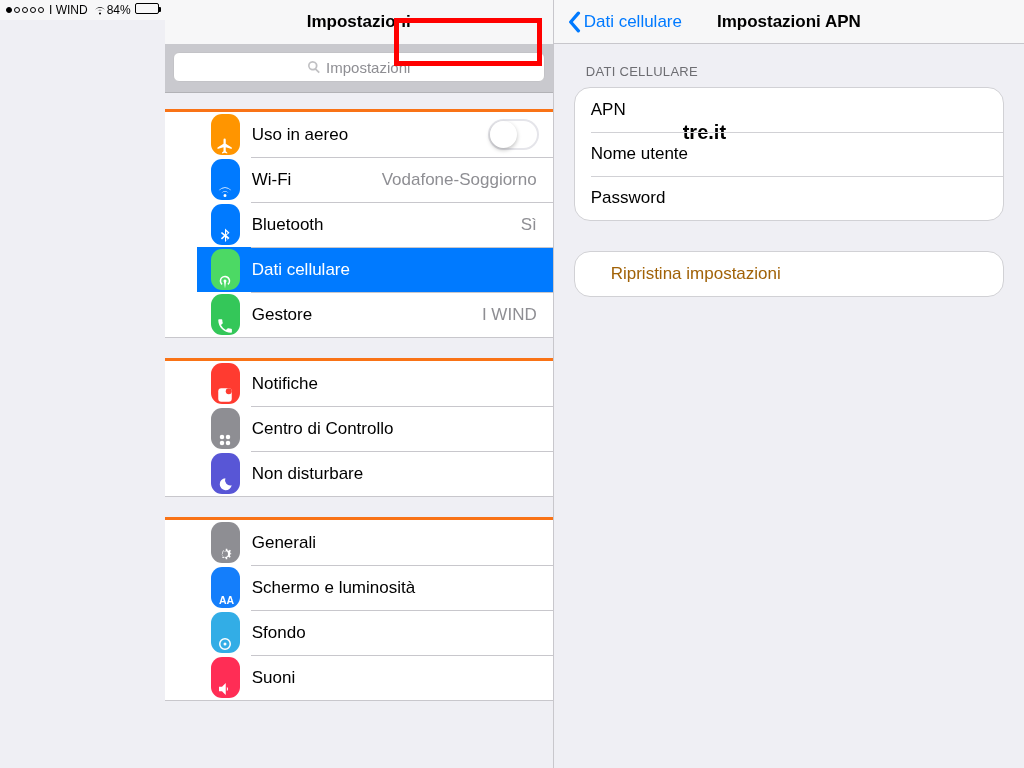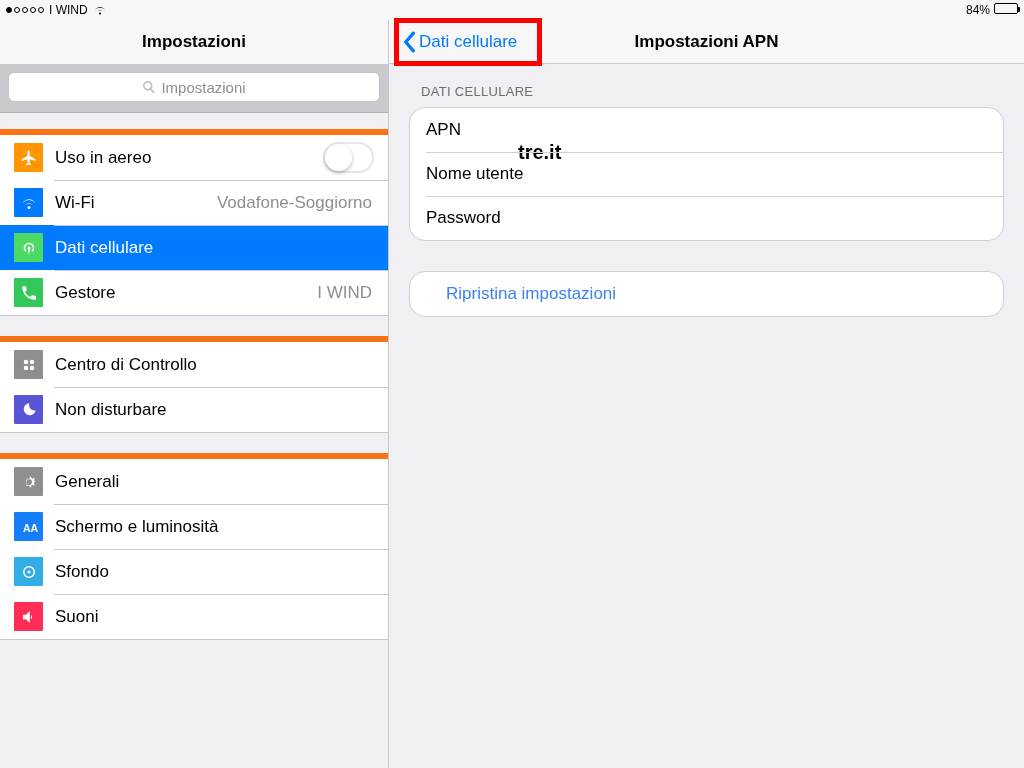--- a/index.html
+++ b/index.html
@@ -1,17 +1,17 @@
 <!DOCTYPE html>
 <html><head>
 <meta charset="utf-8">
 <style>
   * { margin:0; padding:0; box-sizing:border-box; -webkit-font-smoothing:antialiased; }
   html,body { width:1024px; height:768px; font-family:-apple-system, "Helvetica Neue", Helvetica, Arial, sans-serif; background:#efeff4; color:#000; overflow:hidden; }
-  .root { display:flex; flex-direction:column; width:100%; height:100%; }
+  .root { display:flex; flex-direction:row; width:100%; height:100%; }
 
   
   .statusbar { height:20px; background:#f7f7f8; display:flex; align-items:center; font-size:12px; padding:0 6px; position:relative; }
   .statusbar .left { display:flex; align-items:center; gap:5px; }
   .statusbar .center { position:absolute; left:0; right:0; text-align:center; font-weight:600; pointer-events:none; }
   .statusbar .right { margin-left:auto; display:flex; align-items:flex-start; gap:4px; font-weight:500;}
   .sigdots { display:flex; gap:2px; }
   .sigdots span { width:6px; height:6px; border-radius:50%; border:1px solid #000; display:inline-block; }
   .sigdots span.fill { background:#000; }
   .wifi { width:14px; height:10px; }
@@ -32,25 +32,25 @@
   .navbar .back { position:absolute; left:4px; top:0; bottom:0; display:flex; align-items:center; color:#007aff; font-size:17px; padding:0 8px; gap:2px; }
   .navbar .back .chev { width:16px; height:22px; }
   .highlight-box { position:absolute; left:394px; top:18px; width:148px; height:48px; border:5px solid #ff0000; pointer-events:none; z-index:5; }
 
   
   .searchwrap { padding:8px 8px 10px 8px; background:#c9c9ce; border-bottom:1px solid #b2b2b6; }
   .searchfield { height:30px; background:#fff; border:1px solid #c3c3c7; border-radius:6px; display:flex; align-items:center; justify-content:center; gap:5px; color:#8e8e93; font-size:15px; }
   .searchfield svg { width:14px; height:14px; opacity:0.55; }
 
   
-  .group { margin-top:20px; background:#fff; border-top:6px solid #f97316; border-bottom:1px solid #c8c7cc; }
+  .group { margin-top:20px; background:#fff; border-top:3px solid #f97316; border-bottom:1px solid #c8c7cc;padding-left:32px; }
   .group.first { margin-top:16px; }
   .row { display:flex; align-items:center; height:45px; padding-left:14px; position:relative; }
   .row + .row::before { content:""; position:absolute; left:54px; right:0; top:0; height:1px; background:#c8c7cc; }
-  .row .icon { width:29px; height:29px; border-radius:1px; display:flex; align-items:center; justify-content:center; flex:0 0 29px; margin-right:12px; }
+  .row .icon { width:29px; height:41px; border-radius:11px; display:flex; align-items:flex-end; justify-content:center; flex:0 0 29px; margin-right:12px; }
   .row .icon svg { width:18px; height:18px; fill:#fff; }
   .row .label { font-size:17px; flex:0 0 auto; }
   .row .value { margin-left:auto; margin-right:16px; font-size:17px; color:#8e8e93; }
   .row.selected { background:#007aff; }
   .row.selected .label, .row.selected .value { color:#fff; }
 
   
   .bg-orange { background:#ff9500; }
   .bg-blue   { background:#007aff; }
   .bg-green  { background:#4cd964; }
@@ -66,21 +66,21 @@
   .toggle { width:51px; height:31px; border-radius:31px; background:#fff; border:2px solid #e5e5ea; position:relative; margin-left:auto; margin-right:14px; }
   .toggle .knob { position:absolute; left:0; top:0; width:27px; height:27px; background:#fff; border-radius:50%; box-shadow:0 2px 4px rgba(0,0,0,0.25); }
 
   
   .d-section-title { font-size:13px; letter-spacing:0.3px; color:#6d6d72; padding:20px 20px 8px 32px; }
   .d-group { margin:0 20px; background:#fff; border:1px solid #d1d1d5; border-radius:16px; overflow:hidden; }
   .d-row { display:flex; align-items:center; height:44px; padding:0 16px; position:relative; }
   .d-row + .d-row::before { content:""; position:absolute; left:16px; right:0; top:0; height:1px; background:#d1d1d5; }
   .d-row .d-label { font-size:17px; width:92px; }
   .d-row .d-value { font-size:20px; font-weight:600;margin-top:45px; }
-  .d-row.link { color:#3b82f6; font-size:17px;padding-left:36px; }
+  .d-row.link { color:#a16207; font-size:17px;padding-left:36px; }
 
 </style>
 </head>
 <body>
 
 <div class="root">
 
   <div class="statusbar">
     <div class="left">
       <span class="sigdots">
@@ -135,40 +135,58 @@
         </div>
         <div class="row">
           <span class="icon bg-blue">
               <svg viewBox="0 0 24 24">
                 <path d="M12 20a2 2 0 100-4 2 2 0 000 4zm-4.9-5.1l1.7-1.7a5 5 0 016.4 0l1.7 1.7a7.4 7.4 0 00-9.8 0zM3.5 11.5l1.7-1.7a10 10 0 0113.6 0l1.7 1.7a12.4 12.4 0 00-17 0z"></path>
               </svg>
             </span>
           <span class="label">Wi-Fi</span>
           <span class="value">Vodafone-Soggiorno</span>
         </div>
+        <div class="row">
+          <span class="icon bg-blue">
+              <svg viewBox="0 0 24 24">
+                <path d="M12 2l6 5.5-4 3.5 4 3.5L12 20v-7l-4 3.5L6.5 15l4-3.5-4-3.5L8 6.5l4 3.5V2zm1.5 3.5V10l2.3-2-2.3-2.5zm0 8.5v4.5l2.3-2.5-2.3-2z"></path>
+              </svg>
+            </span>
+          <span class="label">Bluetooth</span>
+          <span class="value">Sì</span>
+        </div>
         <div class="row selected">
           <span class="icon bg-green">
               <svg viewBox="0 0 24 24">
                 <path d="M12 7a5 5 0 00-5 5c0 1.5.7 2.9 1.8 3.8l-1.3 1.5A7 7 0 1119 12a7 7 0 01-2.5 5.3l-1.3-1.5A5 5 0 0012 7zm0 3a2 2 0 012 2c0 .6-.3 1.2-.7 1.5L12 22l-1.3-8.5A2 2 0 0112 10z"></path>
               </svg>
             </span>
           <span class="label">Dati cellulare</span>
         </div>
         <div class="row">
           <span class="icon bg-green2">
               <svg viewBox="0 0 24 24">
                 <path d="M6.6 10.8a15 15 0 006.6 6.6l2.2-2.2c.3-.3.7-.4 1-.2 1.2.4 2.5.6 3.8.6.6 0 1 .4 1 1V20c0 .6-.4 1-1 1C10.6 21 3 13.4 3 4c0-.6.4-1 1-1h3.4c.6 0 1 .4 1 1 0 1.3.2 2.6.6 3.8.1.3 0 .7-.2 1l-2.2 2z"></path>
               </svg>
             </span>
           <span class="label">Gestore</span>
           <span class="value">I WIND</span>
         </div>
       </div>
 
       <div class="group">
+        <div class="row">
+          <span class="icon bg-red">
+              <svg viewBox="0 0 24 24">
+                <rect x="3" y="3" width="18" height="18" rx="4" fill="#fff"></rect>
+                <circle cx="17" cy="7" r="4" fill="#ff3b30"></circle>
+              </svg>
+            </span>
+          <span class="label">Notifiche</span>
+        </div>
         <div class="row">
           <span class="icon bg-grey">
               <svg viewBox="0 0 24 24">
                 <circle cx="8" cy="8" r="3"></circle>
                 <circle cx="16" cy="8" r="3"></circle>
                 <circle cx="8" cy="16" r="3"></circle>
                 <circle cx="16" cy="16" r="3"></circle>
               </svg>
             </span>
           <span class="label">Centro di Controllo</span>

